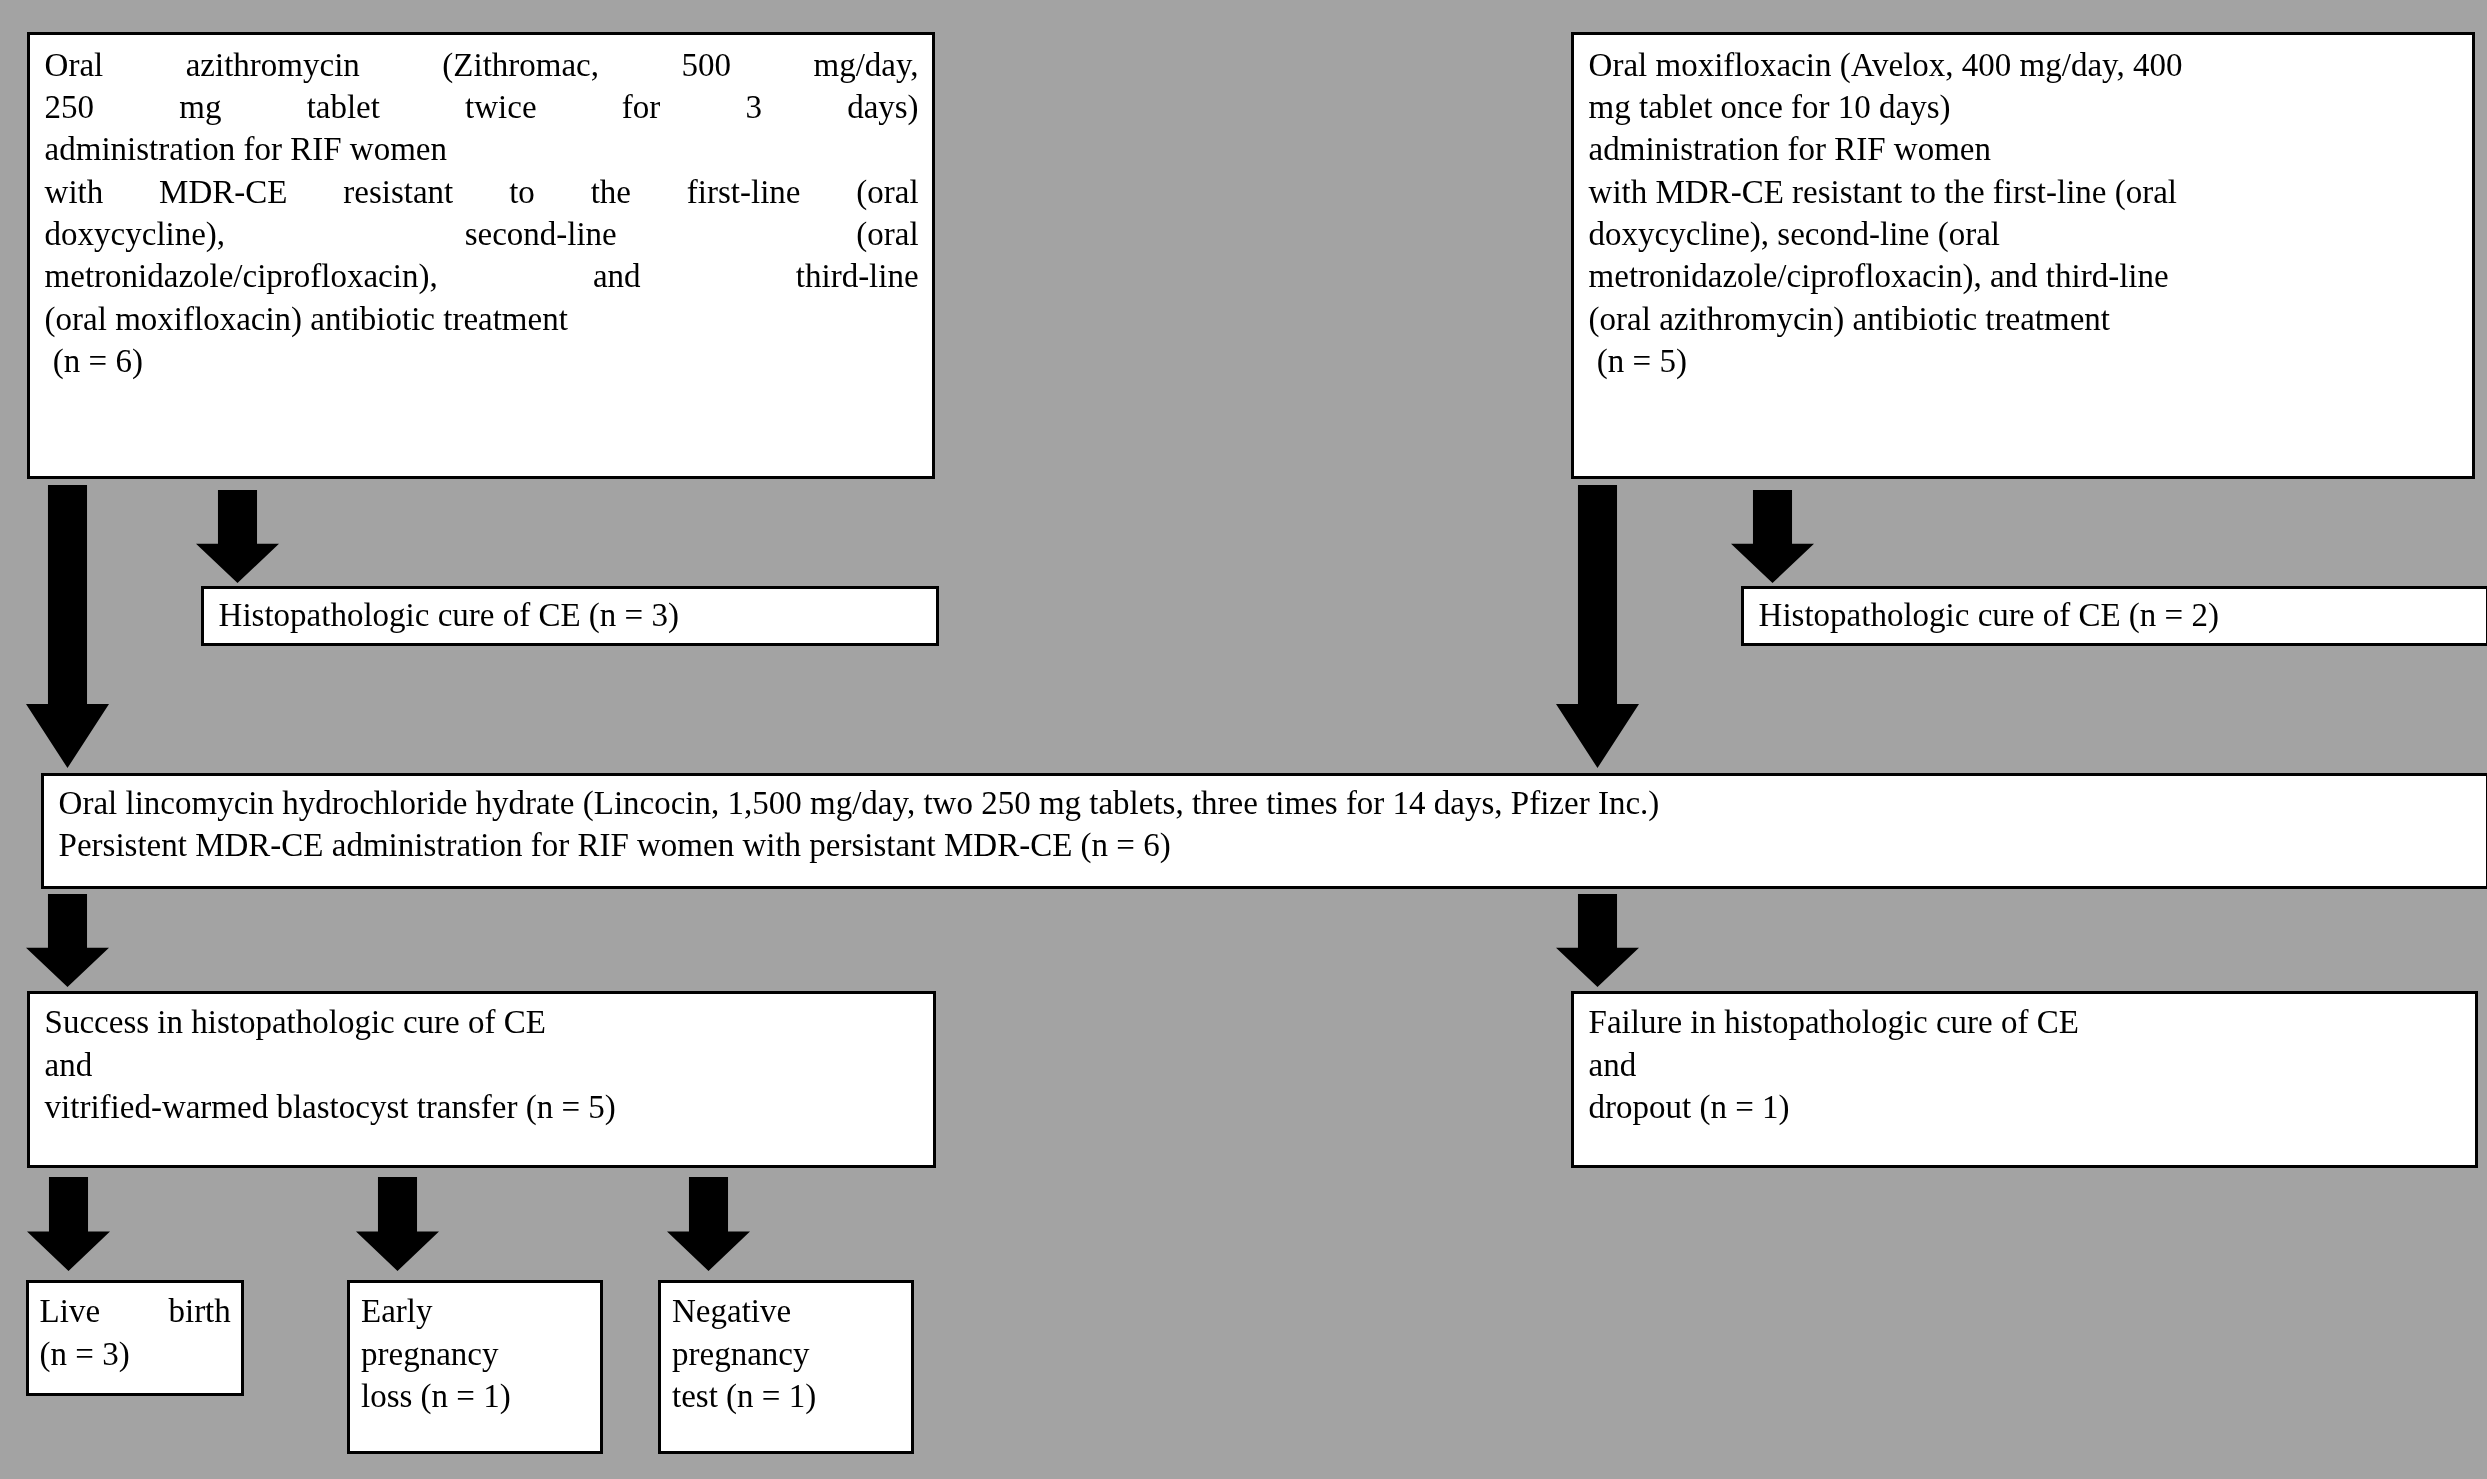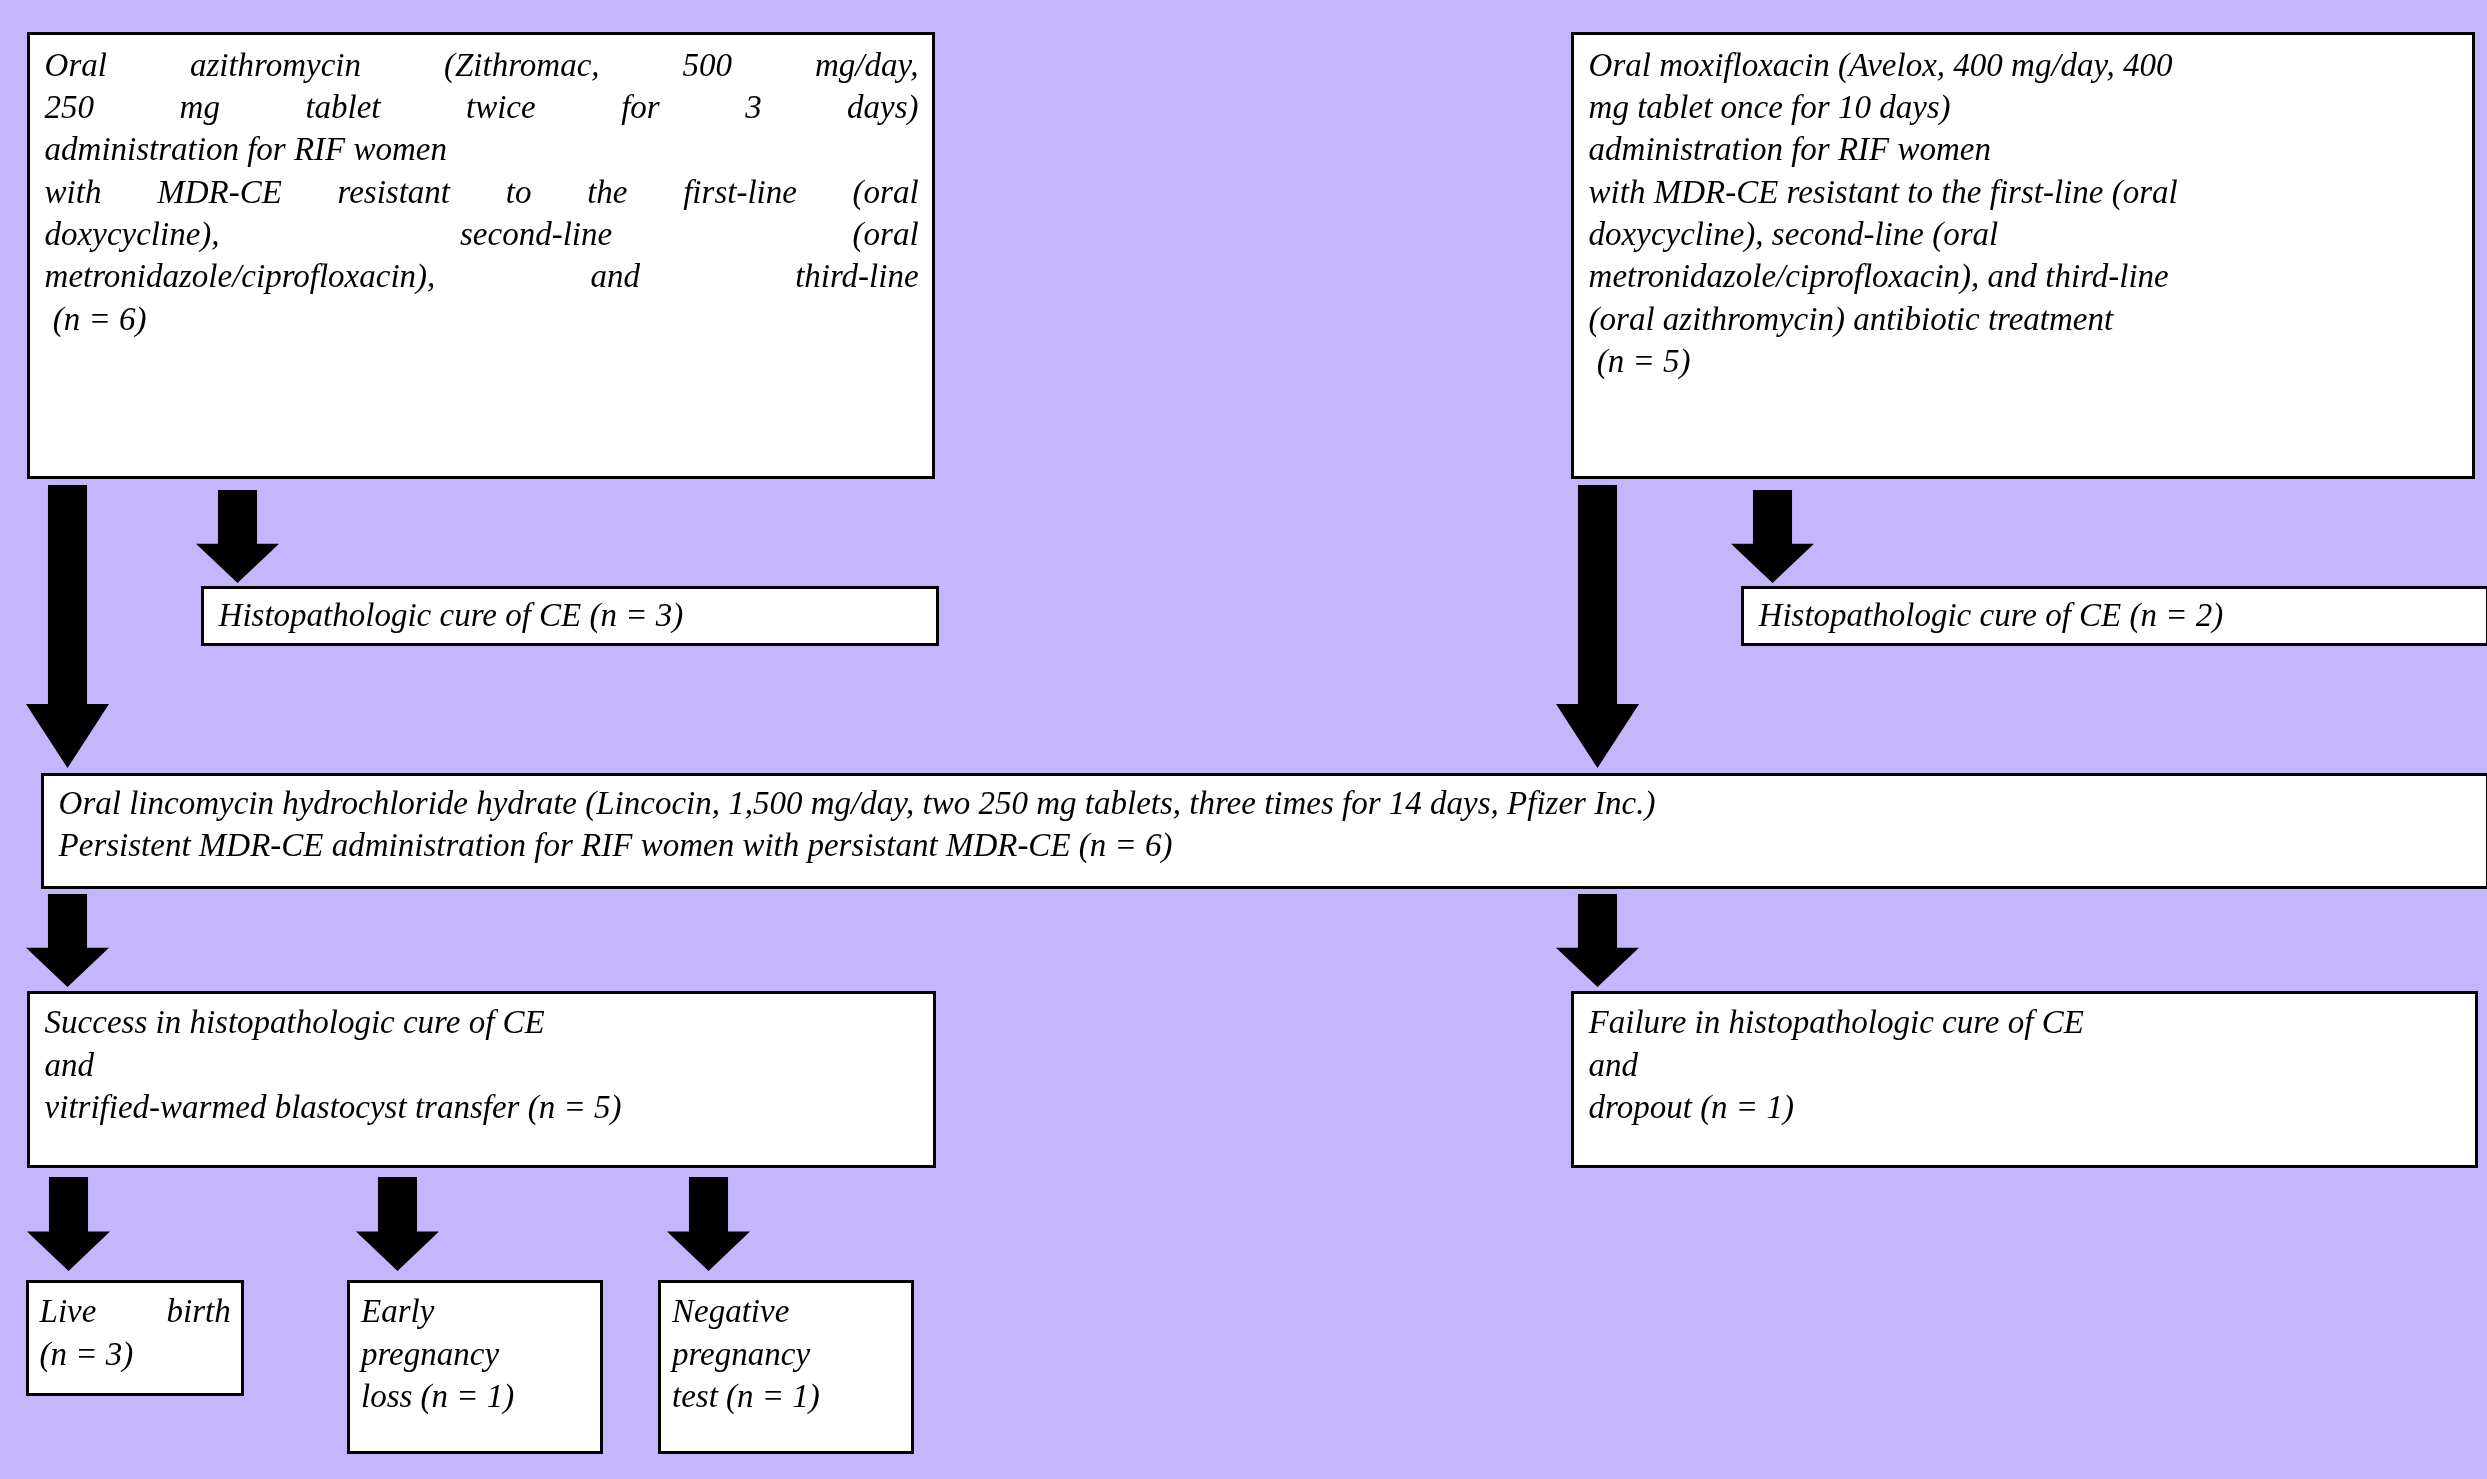--- a/index.html
+++ b/index.html
@@ -4,25 +4,24 @@
 <style>
   html, body {
     margin: 0;
     padding: 0;
     background: #ffffff;
   }
   #canvas {
     position: relative;
     width: 2487px;
     height: 1480px;
-    background: #c4b5fd;
+    background: #a3a3a3;
     font-family: "Liberation Serif", "DejaVu Serif", serif;
     color: #000000;
     overflow: hidden;
-    font-style: italic;
   }
   .node {
     position: absolute;
     box-sizing: border-box;
     border: 3px solid #000000;
     background: #ffffff;
     padding: 8.5px 13.4px 8.5px 14.6px;
     font-size: 33px;
     line-height: 1.285;
     color: #000000;
@@ -53,20 +52,21 @@
 
 <div id="canvas">
 
   <div class="node just" style="left:27px; top:32px; width:908px; height:447px;">
     <span class="ln">Oral azithromycin (Zithromac, 500 mg/day,</span>
     <span class="ln">250 mg tablet twice for 3 days)</span>
     <span class="ln last">administration for RIF women</span>
     <span class="ln">with MDR-CE resistant to the first-line (oral</span>
     <span class="ln">doxycycline), second-line (oral</span>
     <span class="ln">metronidazole/ciprofloxacin), and third-line</span>
+    <span class="ln last">(oral moxifloxacin) antibiotic treatment</span>
     <span class="ln last"> (n = 6)</span>
   </div>
 
   <div class="node" style="left:1571px; top:32px; width:904px; height:447px;">
     <span class="ln">Oral moxifloxacin (Avelox, 400 mg/day, 400</span>
     <span class="ln">mg tablet once for 10 days)</span>
     <span class="ln">administration for RIF women</span>
     <span class="ln">with MDR-CE resistant to the first-line (oral</span>
     <span class="ln">doxycycline), second-line (oral</span>
     <span class="ln">metronidazole/ciprofloxacin), and third-line</span>

